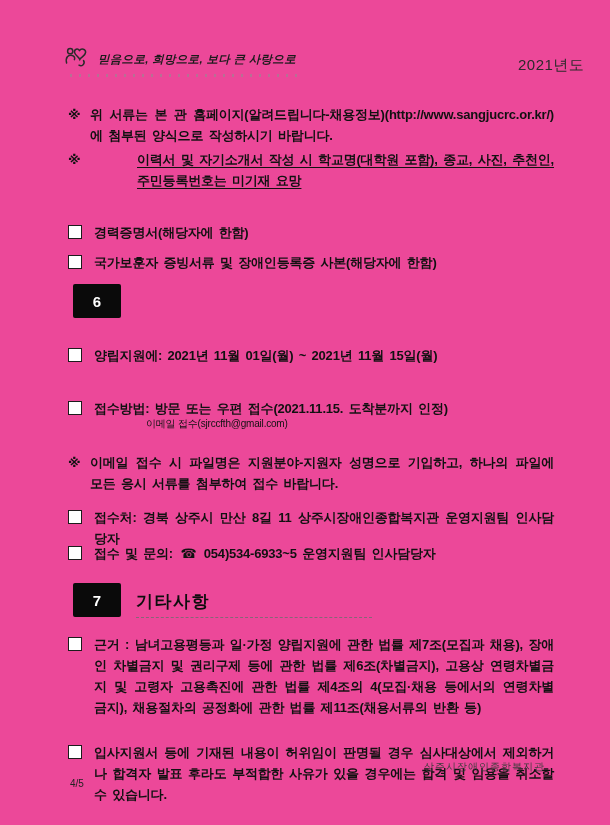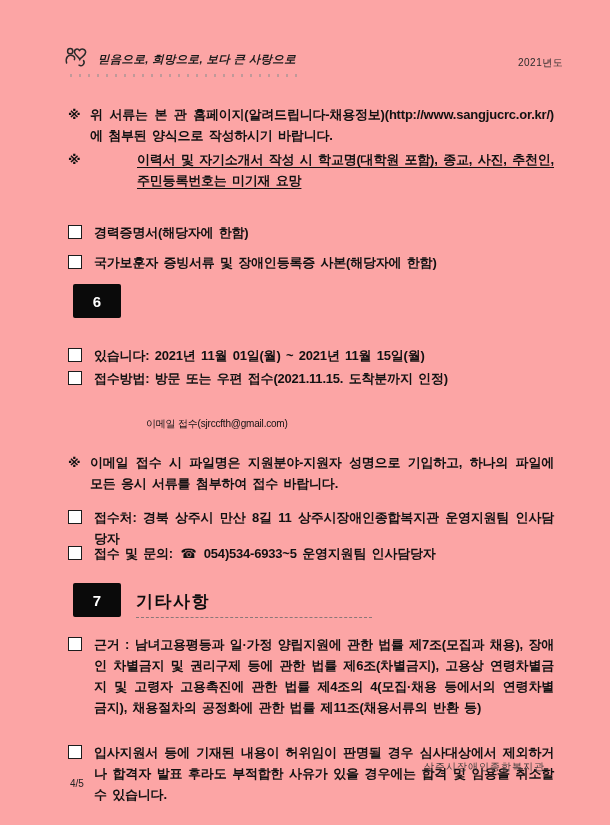--- a/index.html
+++ b/index.html
@@ -1,27 +1,27 @@
 <!DOCTYPE html>
 <html lang="ko"><head>
 <meta charset="utf-8">
 <style>
   html,body{margin:0;padding:0;background:#fff;}
   .page{
-    position:relative;width:610px;height:825px;background:#fca5a5;overflow:hidden;
+    position:relative;width:610px;height:825px;background:#ec4899;overflow:hidden;
     font-family:"Liberation Sans","DejaVu Sans",sans-serif;color:#111;
     -webkit-font-smoothing:antialiased;
   }
   
   .hdr{position:absolute;top:46px;left:64px;display:flex;align-items:center;}
   .logo{flex:none;margin-right:7px;}
   .slogan{font-size:11.5px;font-weight:700;font-style:italic;letter-spacing:.3px;color:#1b1b1b;}
   .subdots{position:absolute;top:74px;left:70px;width:230px;height:3px;opacity:.55;
     background:repeating-linear-gradient(90deg,#8f8f8f 0 2px,transparent 2px 9px);}
-  .year{position:absolute;top:56px;left:518px;font-size:10px;color:#2a2a2a;letter-spacing:.5px;}
+  .year{position:absolute;top:56px;left:518px;font-size:15px;color:#2a2a2a;letter-spacing:.5px;}
   
   .row{position:absolute;left:68px;width:486px;display:flex;align-items:flex-start;
     font-size:13px;font-weight:700;line-height:21px;letter-spacing:-.2px;}
   .mark{flex:none;width:22px;font-size:13px;}
   .cbx{flex:none;width:12px;height:12px;border:1.7px solid #1c1c1c;margin:3px 12px 0 0;background:#fff;}
   .txt{flex:1;text-align:justify;word-spacing:2px;}
   .u{text-decoration:underline;text-underline-offset:3px;text-decoration-thickness:1.4px;margin-left:47px;}
   .plain{position:absolute;font-size:10px;font-weight:400;letter-spacing:-.2px;}
   
   .sec{position:absolute;left:74px;display:flex;align-items:flex-start;}
@@ -76,23 +76,23 @@
     <span class="cbx"></span>
     <span class="txt">경력증명서(해당자에 한함)</span>
   </div>
 
   <div class="sec" style="top:285px">
     <span class="secnum">6</span>
   </div>
 
   <div class="row" style="top:345px">
     <span class="cbx"></span>
-    <span class="txt">있습니다: 2021년 11월 01일(월) ~ 2021년 11월 15일(월)</span>
+    <span class="txt">양립지원에: 2021년 11월 01일(월) ~ 2021년 11월 15일(월)</span>
   </div>
-  <div class="row" style="top:368px">
+  <div class="row" style="top:398px">
     <span class="cbx"></span>
     <span class="txt">접수방법: 방문 또는 우편 접수(2021.11.15. 도착분까지 인정)</span>
   </div>
   <div class="plain" style="top:417px;left:146px">이메일 접수(sjrccfth@gmail.com)</div>
 
   <div class="row" style="top:452px">
     <span class="mark">※</span>
     <span class="txt">이메일 접수 시 파일명은 지원분야-지원자 성명으로 기입하고, 하나의 파일에 모든 응시 서류를 첨부하여 접수 바랍니다.</span>
   </div>
 

